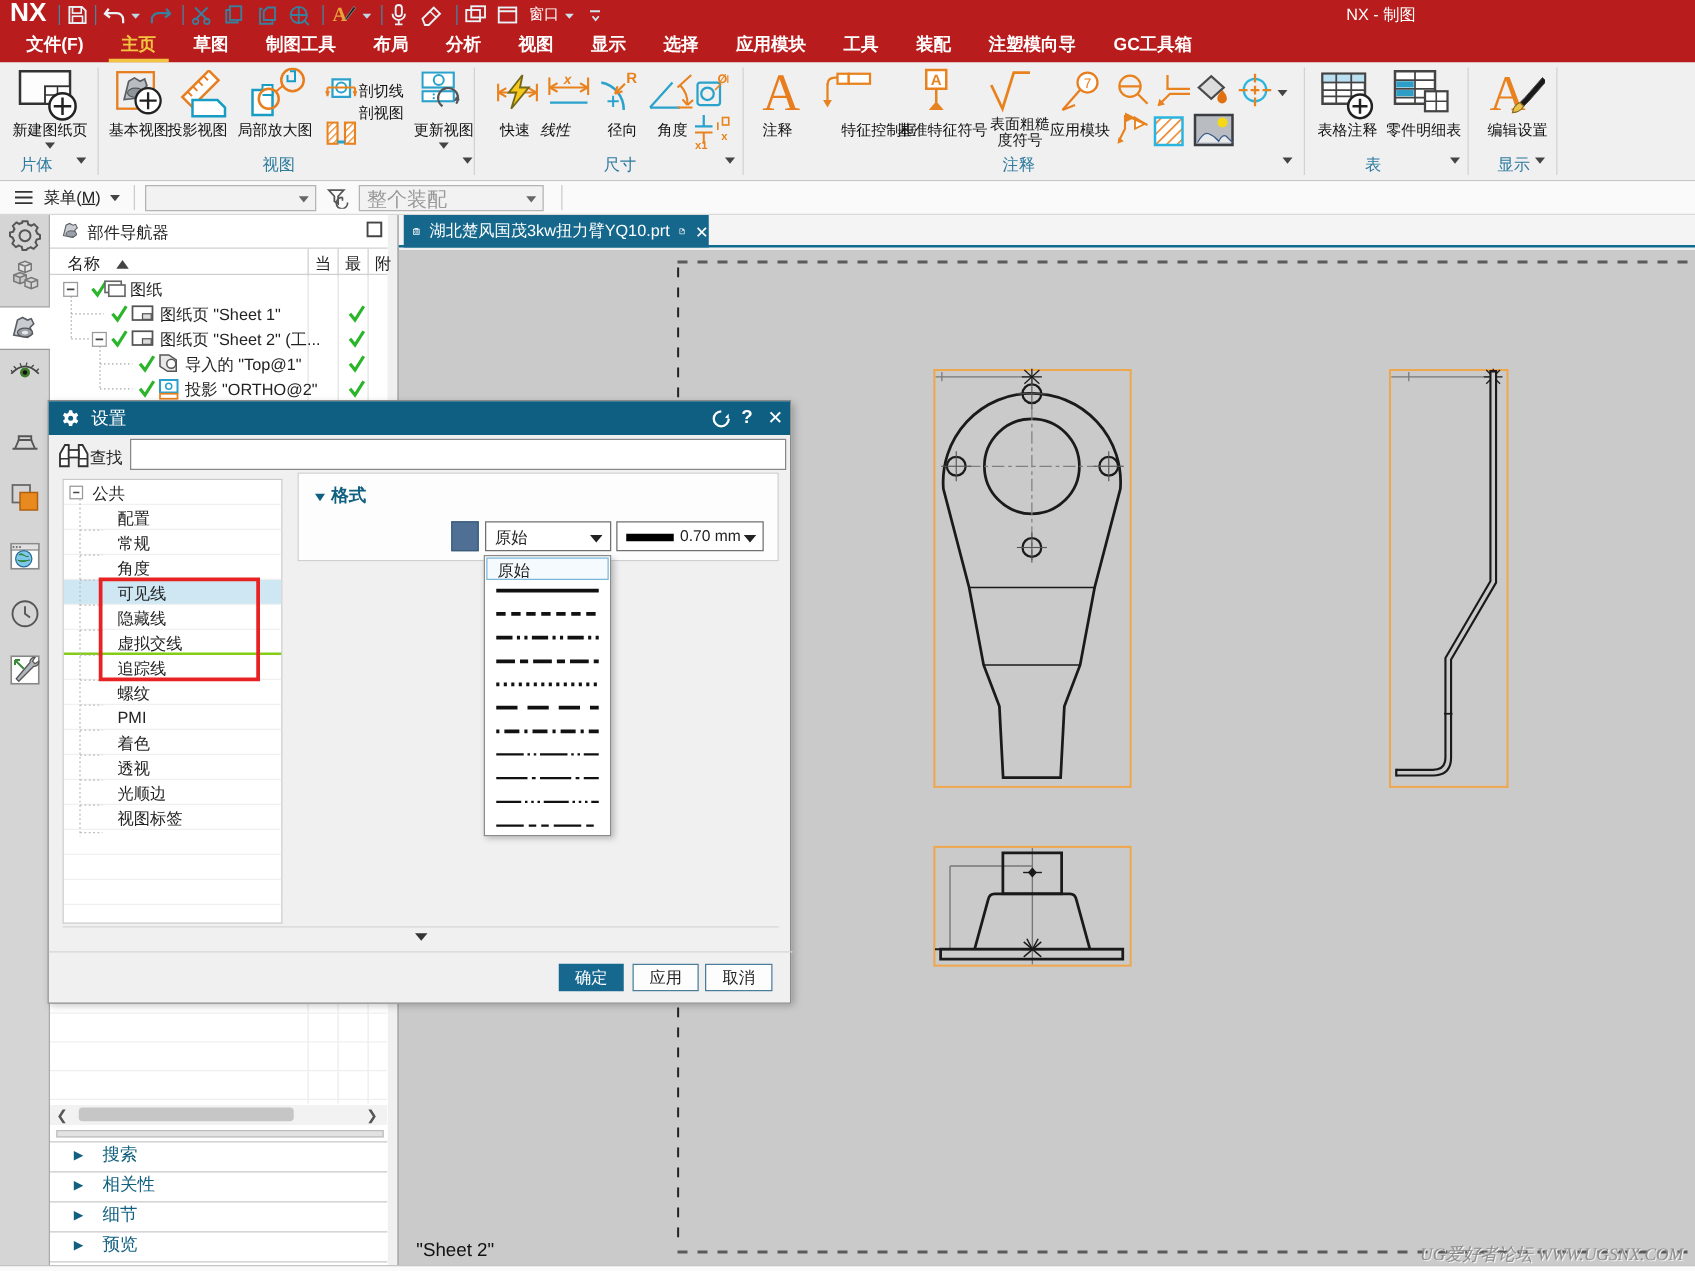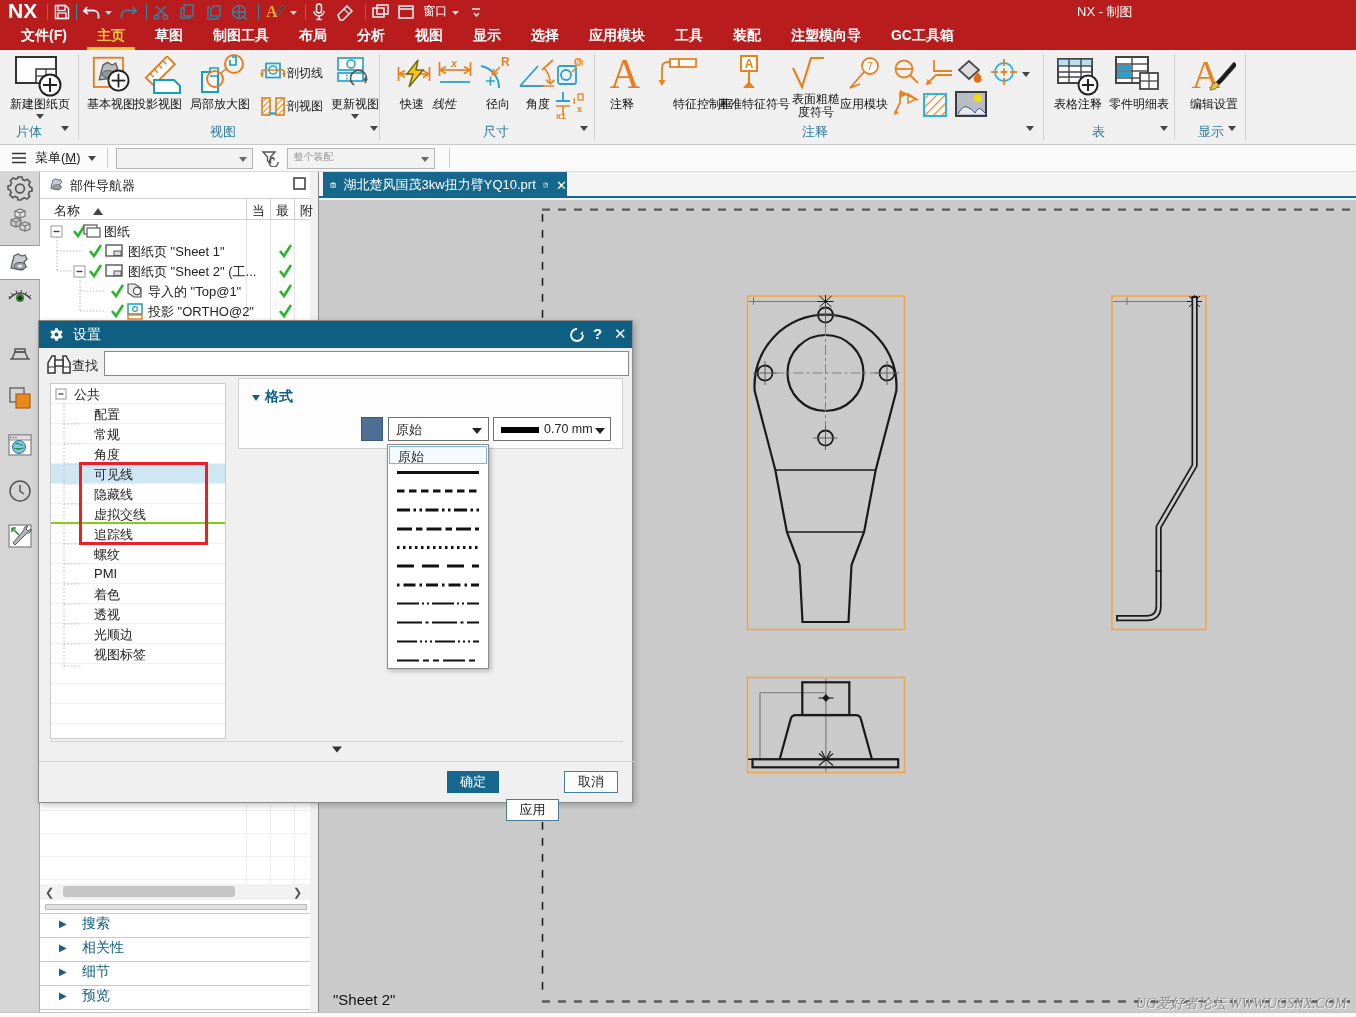--- a/index.html
+++ b/index.html
@@ -234,21 +234,21 @@
             <pattern id="hat2" width="4" height="4" patternUnits="userSpaceOnUse" patternTransform="rotate(45)">
           <rect width="4" height="4" fill="#fff"></rect>
               <line x1="0" y1="0" x2="0" y2="4" stroke="#e8821e" stroke-width="2"></line>
         </pattern>
           </defs>
         <rect x="1" y="1" width="8" height="17" fill="url(#hat2)" stroke="#e8821e" stroke-width="1.7"></rect>
         <rect x="15" y="1" width="8" height="17" fill="url(#hat2)" stroke="#e8821e" stroke-width="1.7"></rect>
         <line x1="9" y1="16.5" x2="15" y2="16.5" stroke="#2aa2cc" stroke-width="2.4"></line>
       </svg>
     </div>
-    <div class="rlabel" style="left:285px;width:40px;top:48px;">剖视图</div>
+    <div class="rlabel" style="left:285px;width:40px;top:32px;">剖视图</div>
     <div class="abs" style="left:337px;top:7px;">
       <svg width="32" height="32" viewBox="0 0 32 32">
         <rect x="1" y="1" width="25" height="12" fill="#fff" stroke="#2aa2cc" stroke-width="1.7"></rect>
         <circle cx="14" cy="7" r="4" fill="none" stroke="#2aa2cc" stroke-width="1.6"></circle>
         <rect x="1" y="16" width="25" height="8" fill="#fff" stroke="#2aa2cc" stroke-width="1.7"></rect>
         <circle cx="10" cy="18.5" r=".9" fill="#2aa2cc"></circle>
           <circle cx="10" cy="21.5" r=".9" fill="#2aa2cc"></circle>
         <path d="M17 28 a8 8 0 1 1 11 -2" fill="none" stroke="#555" stroke-width="1.7"></path>
         <path d="M28 20 l3 3 -5 1 z" fill="#555"></path>
       </svg>
@@ -482,21 +482,21 @@
       </svg>
     <div style="width:1px;height:20px;background:#ccc;margin:0 8px 0 10px;"></div>
     <div class="combo" style="width:137px;">
         <div class="arr"></div>
       </div>
     <svg width="20" height="18" viewBox="0 0 20 18" style="margin-left:8px;">
         <path d="M2 3 h12 l-4.5 5 v6 l-3 -2 v-4 z" fill="none" stroke="#555" stroke-width="1.4"></path>
         <path d="M13 9 a4.5 4.5 0 1 0 4 4" fill="none" stroke="#555" stroke-width="1.3"></path>
         <path d="M13 9 l-2.5 0 M13 9 l0 2.5" stroke="#555" stroke-width="1.3"></path>
       </svg>
-    <div class="combo" style="width:148px;margin-left:6px;color:#999;padding:1px 0 0 6px;font-size:10px;">整个装配<div class="arr"></div></div>
+    <div class="combo" style="width:148px;margin-left:6px;color:#999;padding:1px 0 0 6px;font-size:16px;">整个装配<div class="arr"></div></div>
     <div style="width:1px;height:20px;background:#ccc;margin-left:14px;"></div>
   </div>
   <div id="sidebar">
     <div class="sbi" style="top:-4px;">
         <svg width="26" height="26" viewBox="0 0 26 26">
           <path d="M11 2 h4 l.6 2.6 a8.7 8.7 0 0 1 2.3 1 l2.4 -1.3 2.8 2.8 -1.3 2.4 a8.7 8.7 0 0 1 1 2.3 L25 13 v3 l-2.6 .6 a8.7 8.7 0 0 1 -1 2.3 l1.3 2.4 -2.8 2.8 -2.4 -1.3 a8.7 8.7 0 0 1 -2.3 1 L14 25 h-3 l-.6 -2.6 a8.7 8.7 0 0 1 -2.3 -1 l-2.4 1.3 -2.8 -2.8 1.3 -2.4 a8.7 8.7 0 0 1 -1 -2.3 L1 14 v-3 l2.6 -.6 a8.7 8.7 0 0 1 1 -2.3 L3.3 5.7 6.1 2.9 8.5 4.2 a8.7 8.7 0 0 1 2.3 -1 z" fill="none" stroke="#555" stroke-width="1.6"></path>
           <circle cx="13" cy="13.5" r="4.4" fill="none" stroke="#555" stroke-width="1.6"></circle>
         </svg>
       </div>
     <div class="sbi" style="top:29px;">
@@ -910,19 +910,19 @@
           <line x1="9" y1="195.5" x2="91" y2="195.5" stroke-width="1.8" stroke-dasharray="22 4 6 4 6 4"></line>
         </g>
       </svg>
     </div>
 
     <svg width="12" height="9" viewBox="0 0 12 9" style="position:absolute;left:292px;top:424px;">
         <path d="M1 1.5 h10 l-5 6 z" fill="#333"></path>
       </svg>
     <div class="abs" style="left:0px;top:440px;width:595px;height:1px;background:#d5d5d5;"></div>
     <div class="btn" style="left:408px;top:450px;width:52px;background:#16688f;color:#fff;">确定</div>
-    <div class="btn" style="left:467px;top:450px;width:53px;background:#fdfdfd;border:1px solid #4a7c99;color:#222;margin-top:28px;">应用</div>
+    <div class="btn" style="left:467px;top:450px;width:53px;background:#fdfdfd;border:1px solid #4a7c99;color:#222;">应用</div>
     <div class="btn" style="left:525px;top:450px;width:54px;background:#fdfdfd;border:1px solid #4a7c99;color:#222;">取消</div>
 
     <div class="abs" style="left:40px;top:141px;width:129px;height:83px;border:3px solid #e82222;z-index:6;"></div>
   </div>
 </div>
 <div style="position:absolute;left:0;top:1012px;width:1356px;height:5px;background:#fafafa;border-top:1px solid #c4c4c4;z-index:40;"></div>
 
 </body></html>

